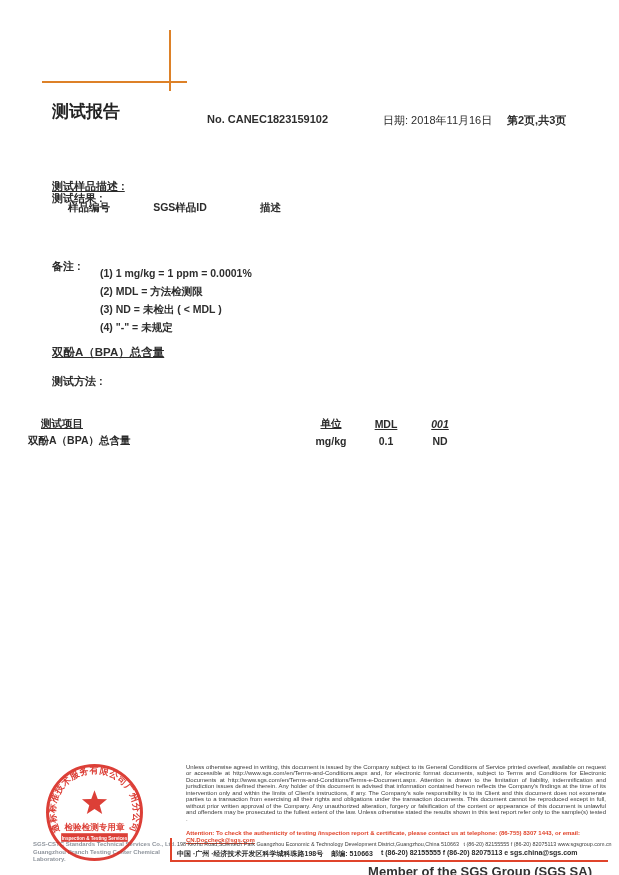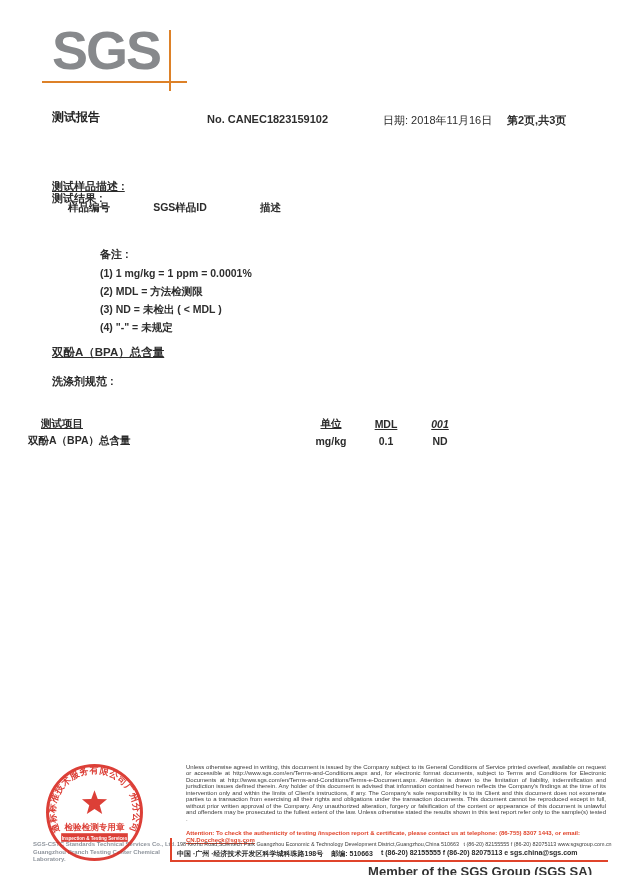--- a/index.html
+++ b/index.html
@@ -8,41 +8,41 @@
     position:relative; width:619px; height:875px; background:#fff;
     font-family:"Liberation Sans", sans-serif; color:#2e2e2e; overflow:hidden;
   }
   .abs { position:absolute; }
 
   
   .logo-text { left:52px; top:20px; font-size:54px; font-weight:700; color:#87898c; letter-spacing:-2px; line-height:60px; }
   .logo-hline { left:42px; top:81px; width:145px; height:2px; background:#dd8128; }
   .logo-vline { left:169px; top:30px; width:2px; height:61px; background:#dd8128; }
 
-  .doc-title { left:52px; top:109px; font-size:12px; font-weight:700; color:#222; }
+  .doc-title { left:52px; top:100px; font-size:17px; font-weight:700; color:#222; }
   .report-no { left:207px; top:113px; font-size:11px; font-weight:700; }
   .report-date { left:383px; top:113px; font-size:11px; font-weight:400; }
   .page-info { left:507px; top:113px; font-size:11px; font-weight:700; }
 
   .label { font-size:11px; font-weight:700; color:#2b2b2b; }
   .underline { text-decoration:underline; }
 
   .results-label { left:52px; top:147px;margin-top:44px; }
   .sample-desc-label { left:52px; top:179px; }
 
   table { border-collapse:collapse; }
   td,th { padding:0; font-size:10.5px; font-weight:700; color:#2b2b2b; }
 
   .sample-table { left:60px; top:201px; }
   .sample-table th { padding-bottom:4px; }
   .sample-table .c1 { width:58px; text-align:center; }
   .sample-table .c2 { width:124px; text-align:center; }
   .sample-table .c3 { width:200px; text-align:left; padding-left:18px; }
 
-  .notes-label { left:52px; top:247px;margin-left:48px; }
+  .notes-label { left:52px; top:259px; }
   .note-line { left:100px; font-size:10.5px; font-weight:700; }
 
   .section-title { left:52px; top:345px; font-size:11.5px; font-weight:700; text-decoration:underline; }
 
   .method-label { left:52px; top:374px; }
   .method-text { left:120px; top:374px; width:452px; font-size:10.5px; font-weight:700; line-height:19px; text-align:justify; }
 
   .result-table { left:28px; top:415px; }
   .result-table th span { text-decoration:underline; }
   .result-table td, .result-table th { height:17px; vertical-align:middle; }
@@ -64,21 +64,20 @@
   .footer-hline { left:170px; top:860px; width:438px; height:2px; background:#e0442b; }
   .member-line  { right:27px; top:864px; font-size:13px; font-weight:700; color:#333; }
 
   .stamp { left:44px; top:762px; width:101px; height:101px; opacity:.88; z-index:3; }
 </style>
 </head>
 <body>
 
 <div class="page">
 
-  <div class="abs logo-text">SGS</div>
   <div class="abs logo-hline"></div>
   <div class="abs logo-vline"></div>
 
   <div class="abs doc-title">测试报告</div>
   <div class="abs report-no">No. CANEC1823159102</div>
   <div class="abs report-date">日期: 2018年11月16日</div>
   <div class="abs page-info">第2页,共3页</div>
 
   <div class="abs label results-label">测试结果 :</div>
   <div class="abs label underline sample-desc-label">测试样品描述 :</div>
@@ -94,21 +93,21 @@
     </table>
 
   <div class="abs label notes-label">备注 :</div>
   <div class="abs note-line" style="top:267px;">(1) 1 mg/kg = 1 ppm = 0.0001%</div>
   <div class="abs note-line" style="top:285px;">(2) MDL = 方法检测限</div>
   <div class="abs note-line" style="top:303px;">(3) ND = 未检出 ( &lt; MDL )</div>
   <div class="abs note-line" style="top:321px;">(4) "-" = 未规定</div>
 
   <div class="abs section-title">双酚A（BPA）总含量</div>
 
-  <div class="abs label method-label">洗涤剂规范 :</div>
+  <div class="abs label method-label">测试方法 :</div>
 
   <table class="abs result-table">
     <tbody>
         <tr>
       <th class="c1"><span>测试项目</span></th>
       <th class="c2"><span>单位</span></th>
       <th class="c3"><span>MDL</span></th>
       <th class="c4 italic"><span>001</span></th>
     </tr>
     <tr>

